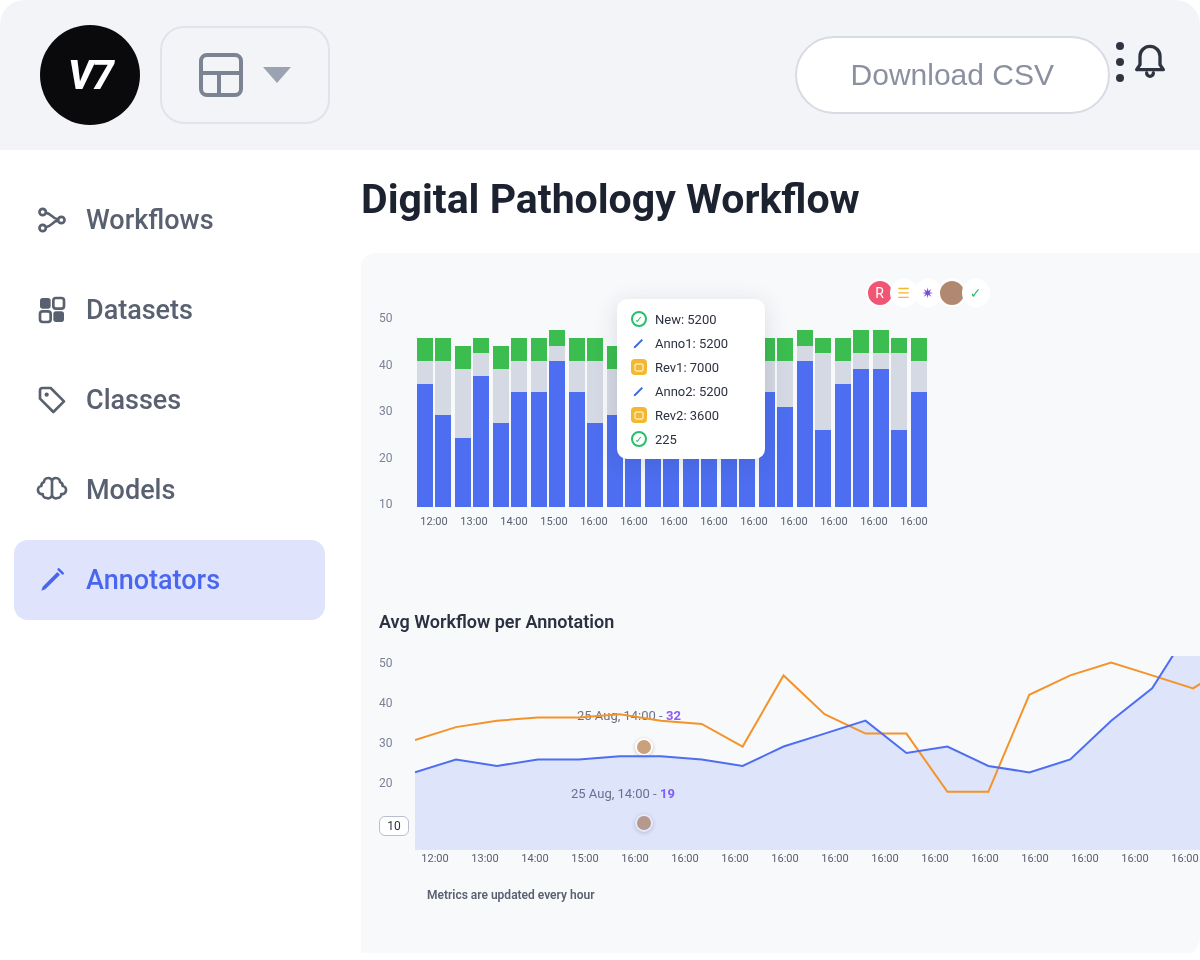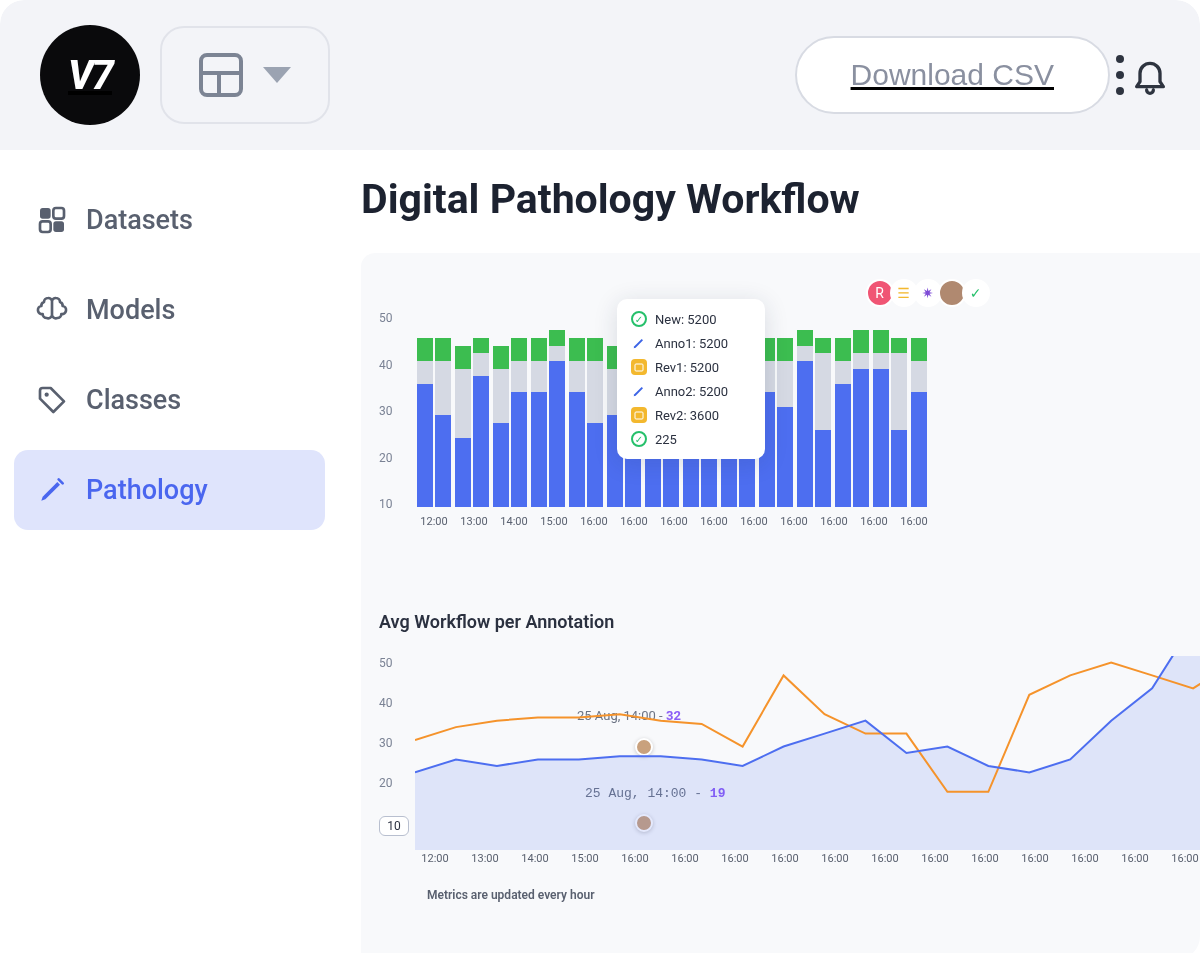--- a/index.html
+++ b/index.html
@@ -14,21 +14,20 @@
 
   
   .header {
     background: #f3f4f8;
     height: 150px;
     display: flex;
     align-items: center;
     padding: 0 30px 0 40px;
     gap: 20px;
     border-radius: 24px 24px 0 0;
-    text-decoration: underline;
   }
   .logo {
     width: 100px; height: 100px;
     background: #0a0a0c;
     border-radius: 50%;
     display: flex;
     align-items: center;
     justify-content: center;
     color: #fff;
     font-weight: 800;
@@ -65,21 +64,21 @@
     left: 14px; top: 14px;
     width: 4px; height: 22px;
     background: #7c8494;
   }
   .caret-down {
     width: 0; height: 0;
     border-left: 14px solid transparent;
     border-right: 14px solid transparent;
     border-top: 16px solid #9ba3b2;
   }
-  .header-right { margin-left: auto; display: flex; align-items: center; }
+  .header-right { margin-left: auto; display: flex; align-items: flex-start; }
   .download-btn {
     border: 2px solid #d8dbe3;
     border-radius: 40px;
     padding: 20px 54px;
     font-size: 30px;
     color: #8a90a0;
     background: #fff;
     font-weight: 500;
   }
   .kebab { display: flex; flex-direction: column; gap: 8px; padding: 6px; }
@@ -267,46 +266,55 @@
       </svg>
     </div>
   </div>
 </div>
 
 <div class="body-row">
 
   <div class="sidebar">
     <div class="nav-item">
       <svg class="nav-icon" viewBox="0 0 24 24">
+        <circle cx="5" cy="6" r="2.4" fill="none" stroke="#59606f" stroke-width="2"></circle>
+        <circle cx="5" cy="18" r="2.4" fill="none" stroke="#59606f" stroke-width="2"></circle>
+        <circle cx="19" cy="12" r="2.4" fill="none" stroke="#59606f" stroke-width="2"></circle>
+        <path d="M7 6.5C12 7 12 11 16.5 11.5M7 17.5C12 17 12 13 16.5 12.5" fill="none" stroke="#59606f" stroke-width="2"></path>
+      </svg>
+      <span>Workflows</span>
+    </div>
+    <div class="nav-item">
+      <svg class="nav-icon" viewBox="0 0 24 24">
         <rect x="3" y="3" width="8" height="8" rx="2" fill="#59606f"></rect>
         <rect x="13" y="3" width="8" height="8" rx="2" fill="none" stroke="#59606f" stroke-width="2"></rect>
         <rect x="3" y="13" width="8" height="8" rx="2" fill="none" stroke="#59606f" stroke-width="2"></rect>
         <rect x="13" y="13" width="8" height="8" rx="2" fill="#59606f"></rect>
       </svg>
       <span>Datasets</span>
     </div>
     <div class="nav-item">
       <svg class="nav-icon" viewBox="0 0 24 24">
-        <path d="M9 3a3 3 0 00-3 3 3 3 0 00-2 3 3 3 0 001 6 3 3 0 003 3 3 3 0 004-2V5a3 3 0 00-3-2zm6 0a3 3 0 013 3 3 3 0 012 3 3 3 0 01-1 6 3 3 0 01-3 3 3 3 0 01-4-2V5a3 3 0 013-2z" fill="none" stroke="#59606f" stroke-width="2" stroke-linejoin="round"></path>
-      </svg>
-      <span>Models</span>
-    </div>
-    <div class="nav-item">
-      <svg class="nav-icon" viewBox="0 0 24 24">
         <path d="M3 11V5a2 2 0 012-2h6l10 10-8 8L3 11z" fill="none" stroke="#59606f" stroke-width="2" stroke-linejoin="round"></path>
         <circle cx="8" cy="8" r="1.6" fill="#59606f"></circle>
       </svg>
       <span>Classes</span>
+    </div>
+    <div class="nav-item">
+      <svg class="nav-icon" viewBox="0 0 24 24">
+        <path d="M9 3a3 3 0 00-3 3 3 3 0 00-2 3 3 3 0 001 6 3 3 0 003 3 3 3 0 004-2V5a3 3 0 00-3-2zm6 0a3 3 0 013 3 3 3 0 012 3 3 3 0 01-1 6 3 3 0 01-3 3 3 3 0 01-4-2V5a3 3 0 013-2z" fill="none" stroke="#59606f" stroke-width="2" stroke-linejoin="round"></path>
+      </svg>
+      <span>Models</span>
     </div>
     <div class="nav-item active">
       <svg class="nav-icon" viewBox="0 0 24 24">
         <path d="M4 20l3-1 11-11-2-2L5 17l-1 3z" fill="#4a66ef"></path>
         <path d="M17 4l3 3" stroke="#4a66ef" stroke-width="2" stroke-linecap="round"></path>
       </svg>
-      <span>Pathology</span>
+      <span>Annotators</span>
     </div>
     <div class="sidebar-spacer"></div>
   </div>
 
   <div class="main">
     <h1 class="page-title">Digital Pathology Workflow</h1>
 
     <div class="panel">
 
       <div class="avatars">
@@ -521,21 +529,21 @@
                   </svg>
                 </span>
                 <span>Anno1: 5200</span>
               </div>
               <div class="tt-row">
                 <span class="tt-icon" style="background: rgb(243, 184, 46); border-radius: 4px;">
                   <svg width="10" height="10" viewBox="0 0 10 10">
                     <rect x="1" y="2" width="8" height="7" rx="1" fill="none" stroke="#fff" stroke-width="1"></rect>
                   </svg>
                 </span>
-                <span>Rev1: 5200</span>
+                <span>Rev1: 7000</span>
               </div>
               <div class="tt-row">
                 <span class="tt-icon">
                   <svg width="16" height="16" viewBox="0 0 24 24">
                     <path d="M4 20l3-1 11-11-2-2L5 17l-1 3z" fill="#3c64e6"></path>
                   </svg>
                 </span>
                 <span>Anno2: 5200</span>
               </div>
               <div class="tt-row">
@@ -563,21 +571,21 @@
               <span>30</span>
               <span>20</span>
               <span>10</span>
             </div>
 
           <div class="dot-label" style="left:198px; top:52px;">
             <span>25 Aug, 14:00 - </span><b>32</b>
           </div>
           <div class="data-dot" style="left:256px; top:82px;"></div>
 
-          <div class="dot-label" style="left:206px; top:130px;font-family:Liberation Mono, monospace;">
+          <div class="dot-label" style="left:192px; top:130px;">
             <span>25 Aug, 14:00 - </span><b>19</b>
           </div>
           <div class="data-dot" style="left:256px; top:158px;"></div>
 
           <svg class="line-svg" id="line-svg" viewBox="0 0 860 194" preserveAspectRatio="none">
               <path d="M0,116.39999999999999 L40.95238095238095,103.46666666666667 L81.9047619047619,109.93333333333334 L122.85714285714285,103.46666666666667 L163.8095238095238,103.46666666666667 L204.76190476190476,100.23333333333333 L245.7142857142857,100.23333333333333 L286.66666666666663,103.46666666666667 L327.6190476190476,109.93333333333334 L368.57142857142856,90.53333333333333 L409.5238095238095,77.60000000000001 L450.4761904761904,64.66666666666669 L491.4285714285714,97 L532.3809523809523,90.53333333333333 L573.3333333333333,109.93333333333334 L614.2857142857142,116.39999999999999 L655.2380952380952,103.46666666666667 L696.1904761904761,64.66666666666669 L737.1428571428571,32.333333333333314 L778.0952380952381,-32.33333333333334 L819.047619047619,-6.466666666666697 L859.9999999999999,25.866666666666674 L860,194 L0,194 Z" fill="#4d6ef0" fill-opacity=".15"></path>
               <path d="M0,84.06666666666666 L40.95238095238095,71.13333333333334 L81.9047619047619,64.66666666666669 L122.85714285714285,61.43333333333334 L163.8095238095238,61.43333333333334 L204.76190476190476,58.20000000000002 L245.7142857142857,64.66666666666669 L286.66666666666663,67.89999999999999 L327.6190476190476,90.53333333333333 L368.57142857142856,19.400000000000006 L409.5238095238095,58.20000000000002 L450.4761904761904,77.60000000000001 L491.4285714285714,77.60000000000001 L532.3809523809523,135.8 L573.3333333333333,135.8 L614.2857142857142,38.79999999999998 L655.2380952380952,19.400000000000006 L696.1904761904761,6.466666666666669 L737.1428571428571,19.400000000000006 L778.0952380952381,32.333333333333314 L819.047619047619,6.466666666666669 L859.9999999999999,19.400000000000006 " fill="none" stroke="#f5932b" stroke-width="2"></path>
               <path d="M0,116.39999999999999 L40.95238095238095,103.46666666666667 L81.9047619047619,109.93333333333334 L122.85714285714285,103.46666666666667 L163.8095238095238,103.46666666666667 L204.76190476190476,100.23333333333333 L245.7142857142857,100.23333333333333 L286.66666666666663,103.46666666666667 L327.6190476190476,109.93333333333334 L368.57142857142856,90.53333333333333 L409.5238095238095,77.60000000000001 L450.4761904761904,64.66666666666669 L491.4285714285714,97 L532.3809523809523,90.53333333333333 L573.3333333333333,109.93333333333334 L614.2857142857142,116.39999999999999 L655.2380952380952,103.46666666666667 L696.1904761904761,64.66666666666669 L737.1428571428571,32.333333333333314 L778.0952380952381,-32.33333333333334 L819.047619047619,-6.466666666666697 L859.9999999999999,25.866666666666674 " fill="none" stroke="#4d6ef0" stroke-width="2"></path>
             </svg>
 

